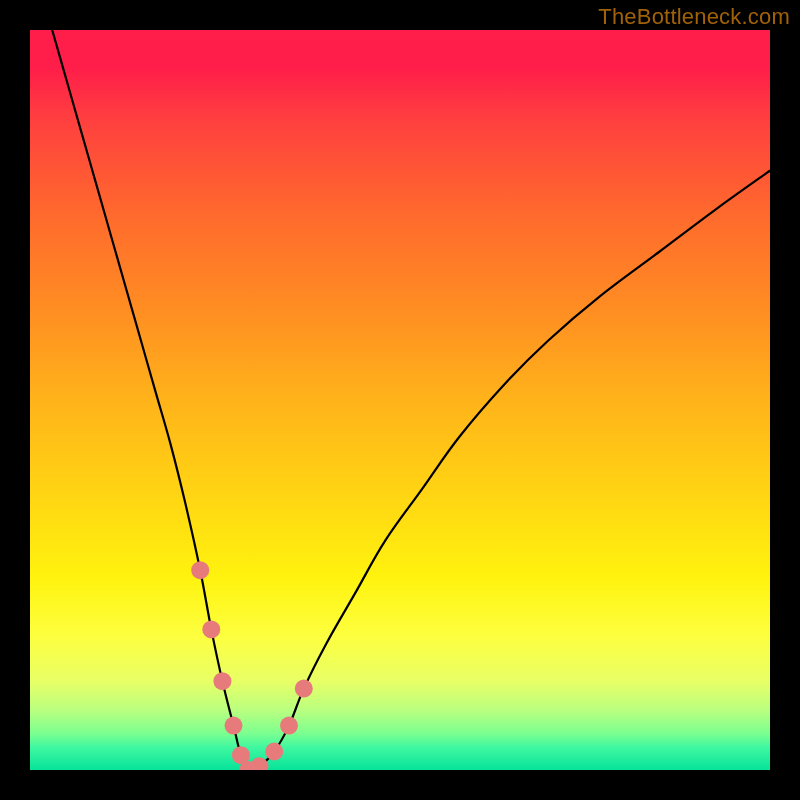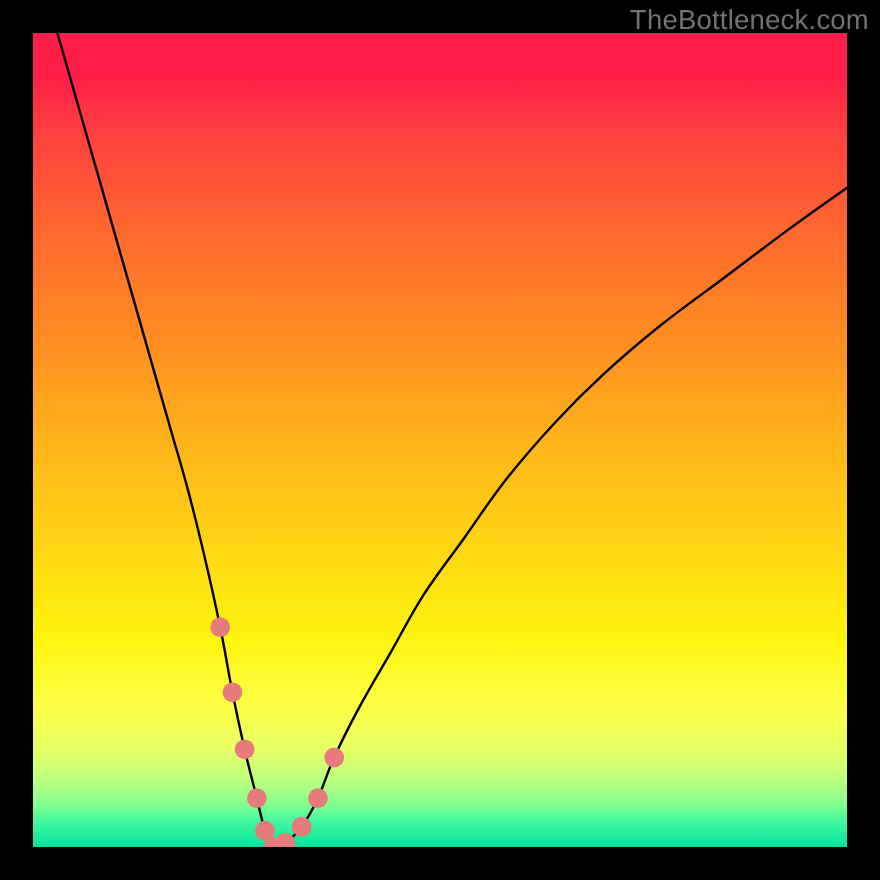--- a/index.html
+++ b/index.html
@@ -43,22 +43,22 @@
       #b8ff80 92%,
       #7dff90 95%,
       #3ef7a0 97%,
       #06e39a 100%
     );
   }
   .watermark {
     position: absolute;
     top: 4px;
     right: 10px;
-    color: #737373;
-    font-size: 25px;
+    color: #a16207;
+    font-size: 22px;
     font-weight: 500;
     letter-spacing: 0.2px;
     user-select: none;
   }
   svg.curve {
     position: absolute;
     inset: 0;
   }
 </style>
 </head>

